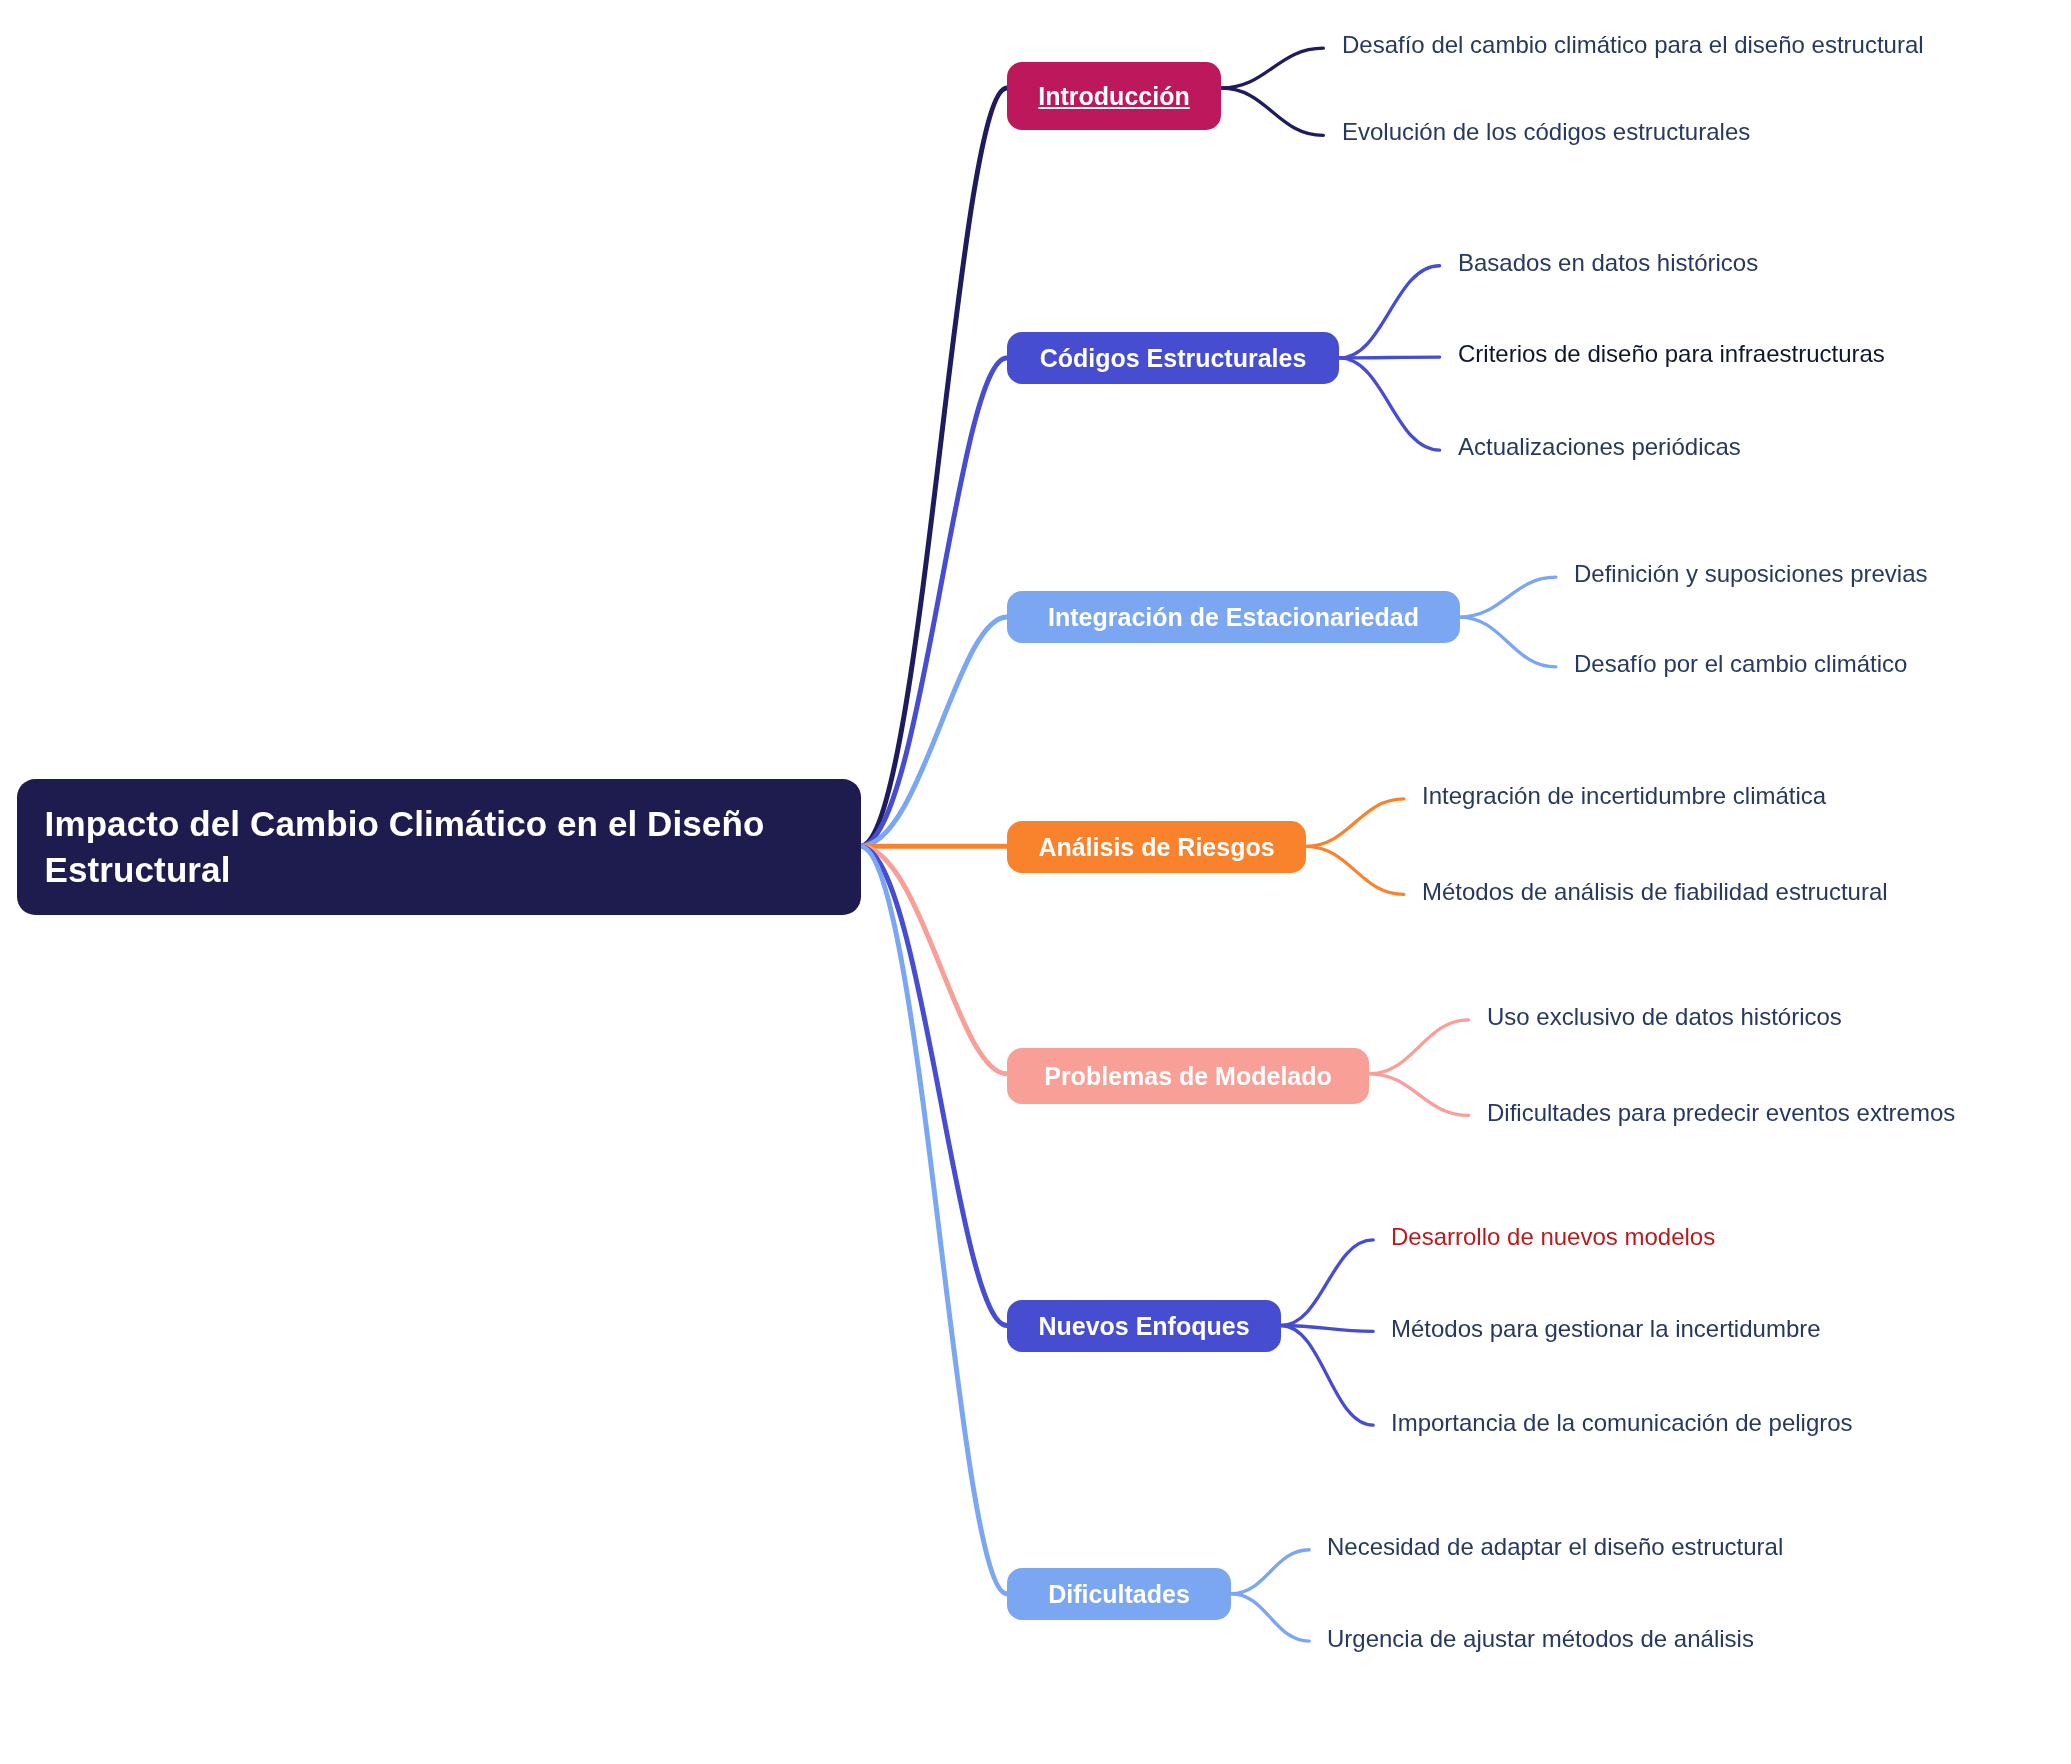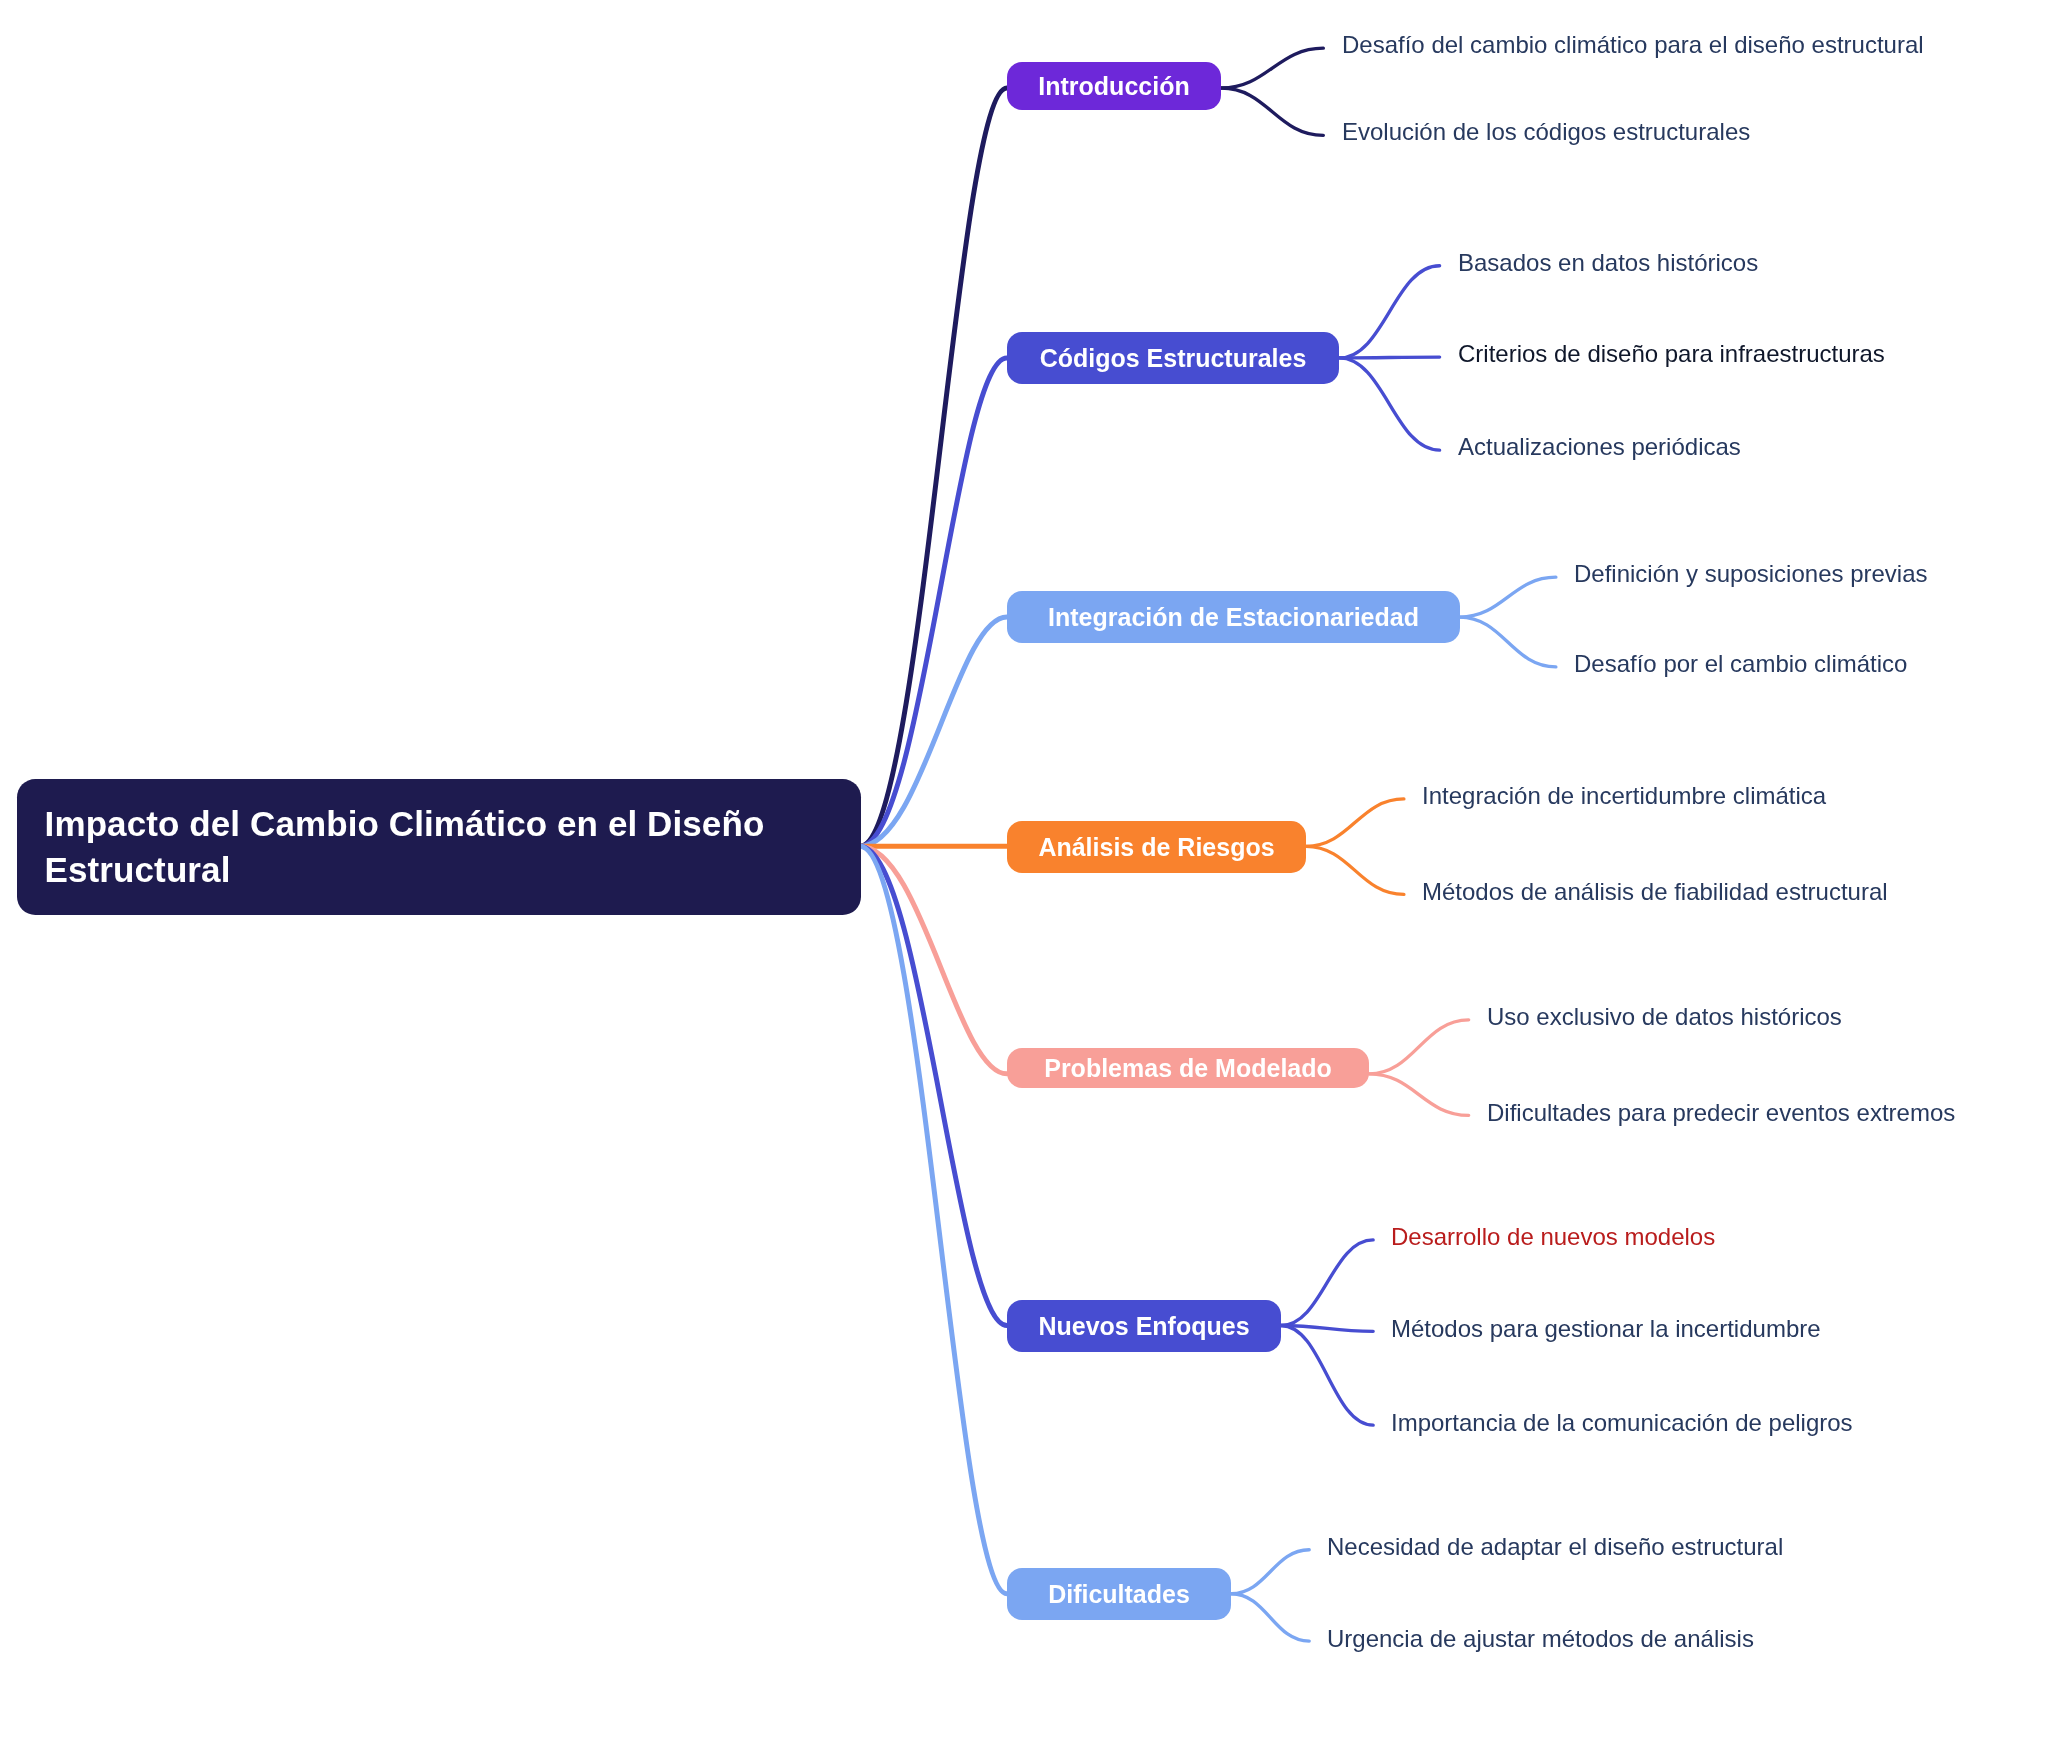--- a/index.html
+++ b/index.html
@@ -79,42 +79,42 @@
       <path d="M 1542 1596 C 1591.95 1596, 1603.05 1493, 1653 1493" fill="none" stroke="#474dd1" stroke-width="4" stroke-linecap="round"></path>
       <path d="M 1542 1596 C 1591.95 1596, 1603.05 1603, 1653 1603" fill="none" stroke="#474dd1" stroke-width="4" stroke-linecap="round"></path>
       <path d="M 1542 1596 C 1591.95 1596, 1603.05 1716, 1653 1716" fill="none" stroke="#474dd1" stroke-width="4" stroke-linecap="round"></path>
       <path d="M 1035 1019 C 1109.34 1019, 1151.82 1919, 1212 1919" fill="none" stroke="#7ba6f2" stroke-width="6" stroke-linecap="round"></path>
       <path d="M 1482 1919 C 1524.3 1919, 1533.7 1866, 1576 1866" fill="none" stroke="#7ba6f2" stroke-width="4" stroke-linecap="round"></path>
       <path d="M 1482 1919 C 1524.3 1919, 1533.7 1976, 1576 1976" fill="none" stroke="#7ba6f2" stroke-width="4" stroke-linecap="round"></path>
     </svg>
 <div class="node root" style="left: 16.6px; top: 779px; width: 844px; min-height: 135px; background: rgb(30, 27, 79); color: rgb(255, 255, 255);">
       <span>Impacto del Cambio Climático en el Diseño Estructural</span>
     </div>
-    <div class="node branch" style="left: 1007px; top: 62px; width: 214px; height: 48px; background: #6d28d9; color: rgb(255, 255, 255);">
+    <div class="node branch" style="left: 1007px; top: 62px; width: 214px; height: 68px; background: #be185d; color: rgb(255, 255, 255); text-decoration: underline;">
       <span>Introducción</span>
     </div>
     <div class="leaf" style="left: 1342px; top: 33px; color: rgb(39, 57, 94);">Desafío del cambio climático para el diseño estructural</div>
     <div class="leaf" style="left: 1342px; top: 120px; color: rgb(39, 57, 94); text-align: right;">Evolución de los códigos estructurales</div>
     <div class="node branch" style="left: 1007px; top: 332px; width: 332px; height: 52px; background: rgb(71, 77, 209); color: rgb(255, 255, 255);">
       <span>Códigos Estructurales</span>
     </div>
     <div class="leaf" style="left: 1458px; top: 251px; color: rgb(39, 57, 94);">Basados en datos históricos</div>
     <div class="leaf" style="left: 1458px; top: 342px; color: #0f172a;">Criterios de diseño para infraestructuras</div>
     <div class="leaf" style="left: 1458px; top: 435px; color: rgb(39, 57, 94);">Actualizaciones periódicas</div>
     <div class="node branch" style="left: 1007px; top: 591px; width: 453px; height: 52px; background: rgb(123, 166, 242); color: rgb(255, 255, 255);">
       <span>Integración de Estacionariedad</span>
     </div>
     <div class="leaf" style="left: 1574px; top: 562px; color: rgb(39, 57, 94);">Definición y suposiciones previas</div>
     <div class="leaf" style="left: 1574px; top: 652px; color: rgb(39, 57, 94);">Desafío por el cambio climático</div>
     <div class="node branch" style="left: 1007px; top: 821px; width: 299px; height: 52px; background: rgb(249, 130, 45); color: rgb(255, 255, 255);">
       <span>Análisis de Riesgos</span>
     </div>
     <div class="leaf" style="left: 1422px; top: 784px; color: rgb(39, 57, 94);">Integración de incertidumbre climática</div>
     <div class="leaf" style="left: 1422px; top: 880px; color: rgb(39, 57, 94);">Métodos de análisis de fiabilidad estructural</div>
-    <div class="node branch" style="left: 1007px; top: 1048px; width: 362px; height: 40px; background: rgb(248, 159, 152); color: rgb(255, 255, 255);">
+    <div class="node branch" style="left: 1007px; top: 1048px; width: 362px; height: 56px; background: rgb(248, 159, 152); color: rgb(255, 255, 255);">
       <span>Problemas de Modelado</span>
     </div>
     <div class="leaf" style="left: 1487px; top: 1005px; color: rgb(39, 57, 94);">Uso exclusivo de datos históricos</div>
     <div class="leaf" style="left: 1487px; top: 1101px; color: rgb(39, 57, 94);">Dificultades para predecir eventos extremos</div>
     <div class="node branch" style="left: 1007px; top: 1300px; width: 274px; height: 52px; background: rgb(71, 77, 209); color: rgb(255, 255, 255);">
       <span>Nuevos Enfoques</span>
     </div>
     <div class="leaf" style="left: 1391px; top: 1225px; color: #b91c1c;">Desarrollo de nuevos modelos</div>
     <div class="leaf" style="left: 1391px; top: 1317px; color: rgb(39, 57, 94);">Métodos para gestionar la incertidumbre</div>
     <div class="leaf" style="left: 1391px; top: 1411px; color: rgb(39, 57, 94);">Importancia de la comunicación de peligros</div>

